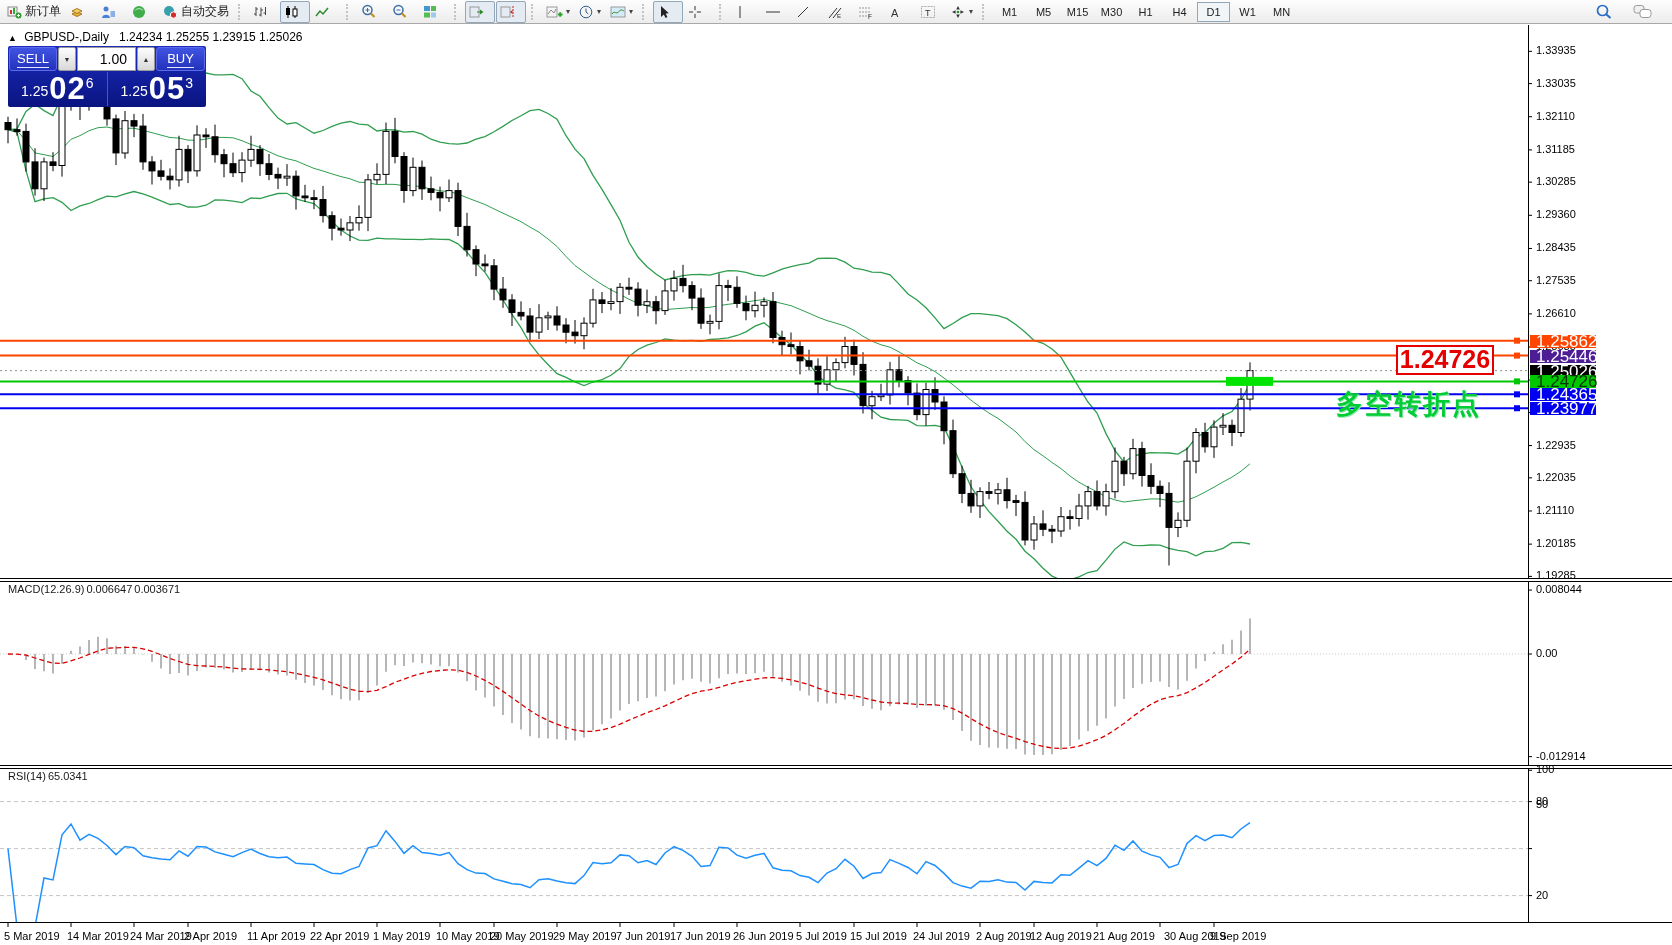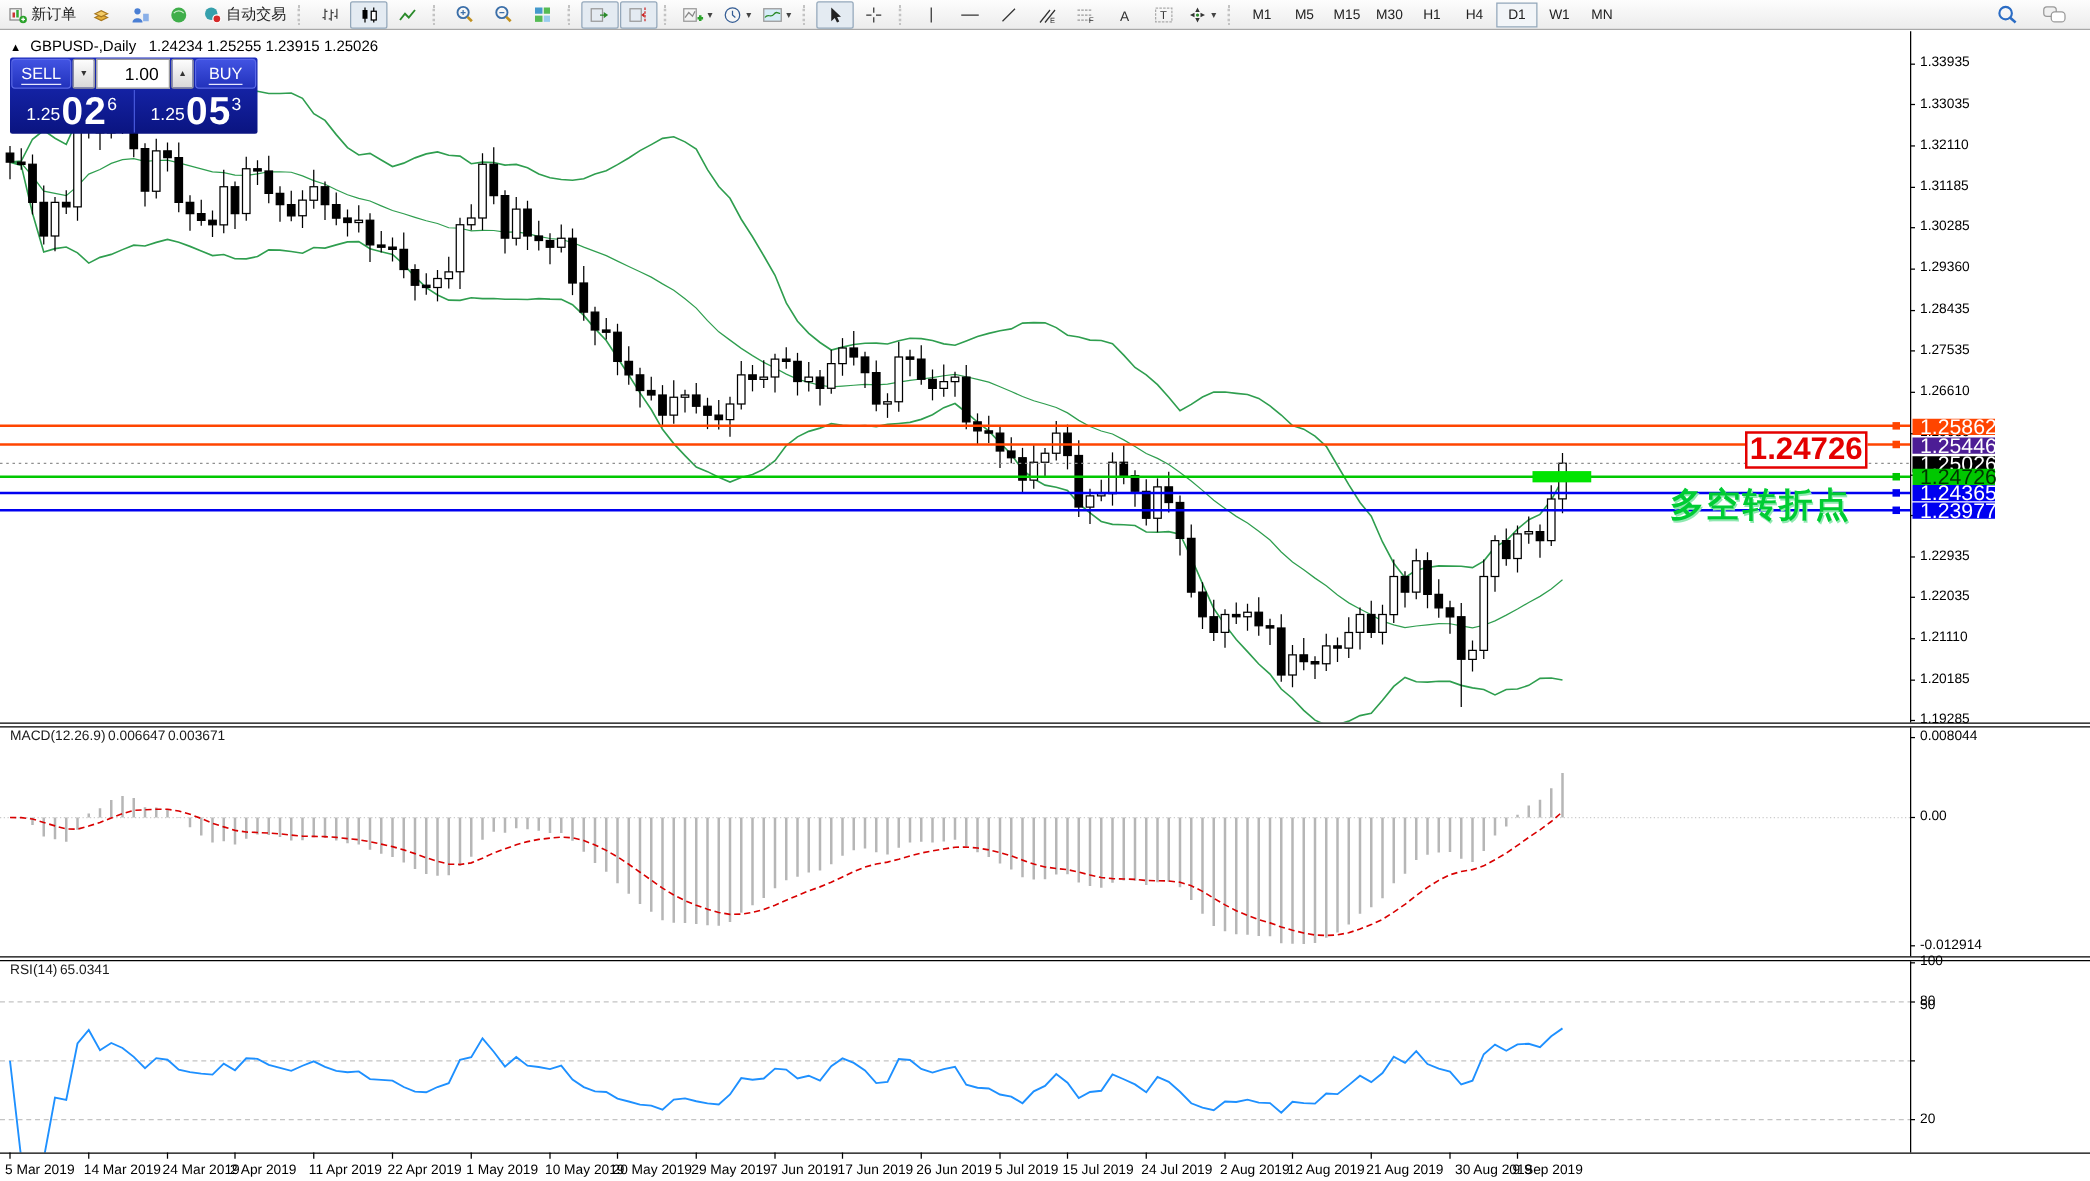--- a/index.html
+++ b/index.html
@@ -2,21 +2,21 @@
 <html><head>
 <meta charset="utf-8">
 <style>
   html,body{margin:0;padding:0;background:#fff}
   #app{position:relative;width:1672px;height:945px;background:#fff;overflow:hidden;
        font-family:"Liberation Sans",sans-serif;color:#000}
   
   #toolbar{position:absolute;left:0;top:0;right:0;height:24px;box-sizing:border-box;
     background:linear-gradient(#fdfdfd,#ececec);border-bottom:1px solid #a8a8a8;
     display:flex;align-items:center;padding:0 3px;gap:1px;z-index:30}
-  .tbtn{height:20px;min-width:22px;padding:0 3px;display:flex;align-items:center;justify-content:center;
+  .tbtn{height:20px;min-width:22px;padding:0 3px;display:flex;align-items:center;
     gap:3px;font-size:12px;border:1px solid transparent;border-radius:2px;color:#222;white-space:nowrap}
   .tbtn.active{background:#e4ebf2;border:1px solid #93a7ba}
   .grip{width:4px;height:16px;border-left:2px dotted #c3c3c3;margin:0 4px}
   .caret{font-size:8px;color:#444}
   .tfb{height:18px;min-width:25px;padding:0 3px;display:flex;align-items:center;justify-content:center;
     font-size:11px;color:#222;border:1px solid transparent}
   .tfb.active{background:#f2f5f8;border:1px solid #93a7ba}
   #tb-right{margin-left:auto;display:flex;align-items:center;gap:8px;margin-right:10px}
   
   .sepline{position:absolute;left:0;right:0;height:2px;border-top:1px solid #000;border-bottom:1px solid #000;background:#fff;z-index:6}

